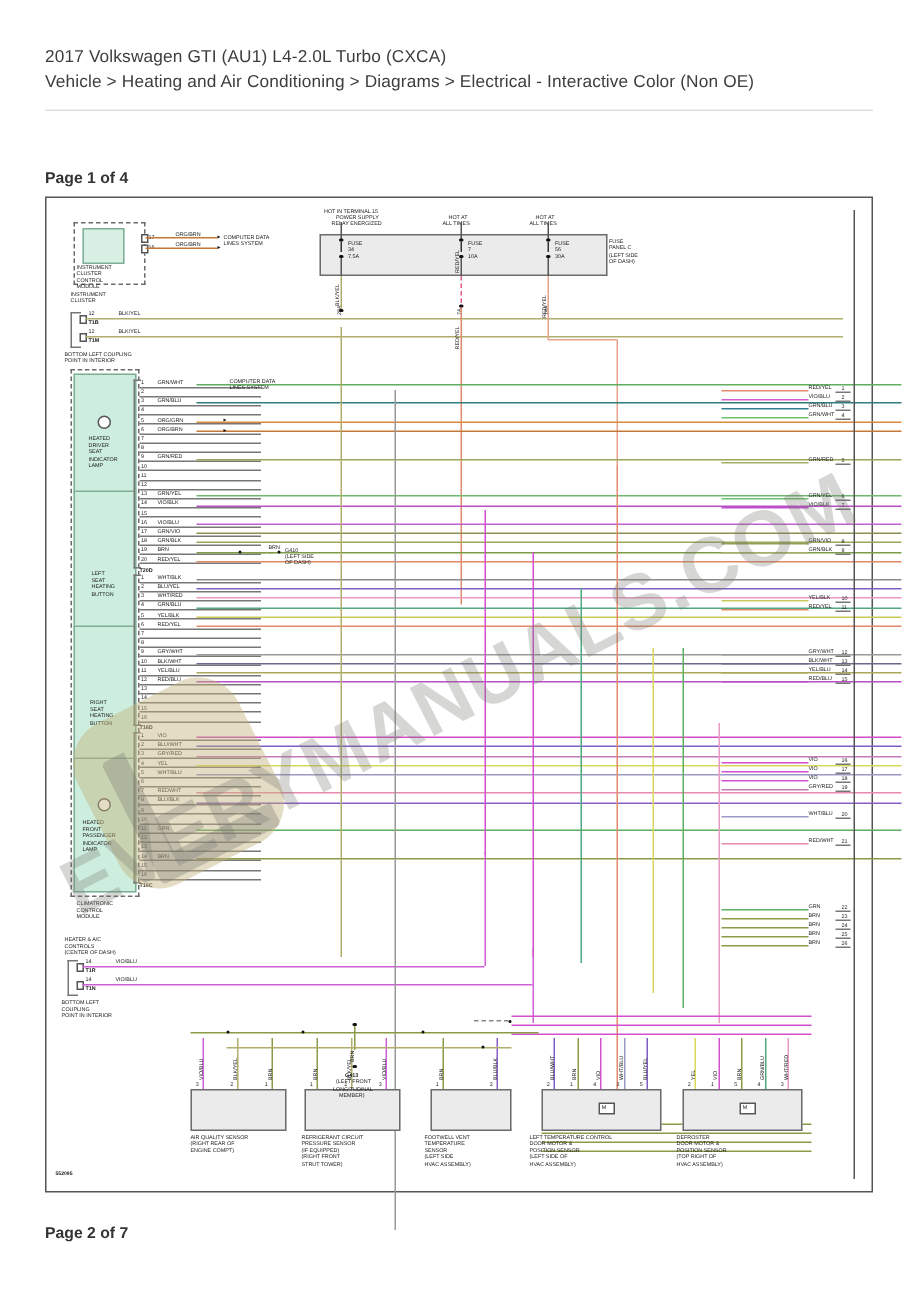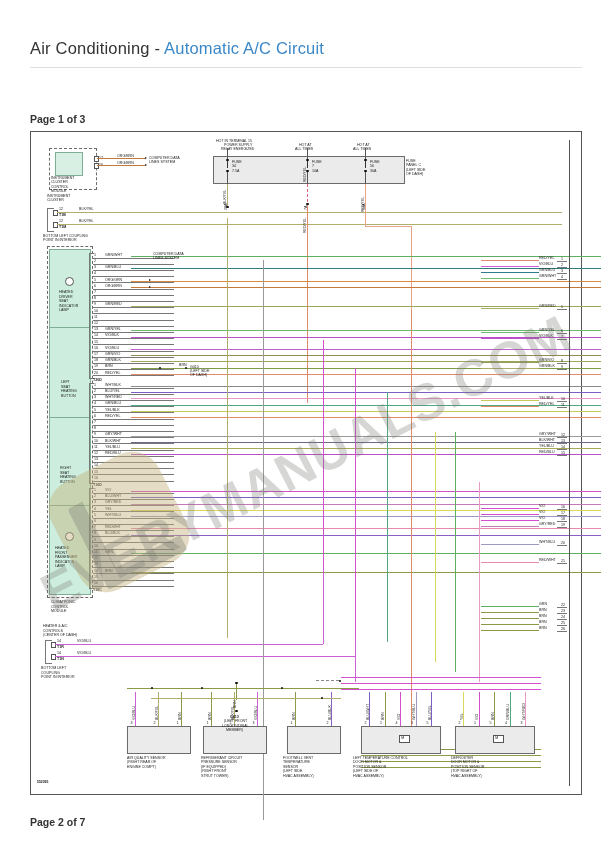--- a/index.html
+++ b/index.html
@@ -58,24 +58,25 @@
   .arrw{position:absolute;width:0;height:0;border-left:2.6px solid #111;
         border-top:1.7px solid transparent;border-bottom:1.7px solid transparent;}
   .sq{position:absolute;border:.6px solid #555;background:#fff;}
   .fuse{position:absolute;width:3px;height:7px;}
   .fuse i{position:absolute;left:1px;top:0;width:1px;height:7px;background:#333;}
 </style>
 </head>
 <body>
 
 <div class="hdr">
-  <div class="title"><span>Air Conditioning - </span><span class="accent">Automatic A/C Circuit</span></div>
+  <div class="vline">2017 Volkswagen GTI (AU1) L4-2.0L Turbo (CXCA)</div>
+  <div class="vline">Vehicle &gt; Heating and Air Conditioning &gt; Diagrams &gt; Electrical - Interactive Color (Non OE)</div>
   <div class="rule"></div>
 </div>
-<div class="pagelbl" id="page-top">Page 1 of 3</div>
+<div class="pagelbl" id="page-top">Page 1 of 4</div>
 <div class="pagelbl" id="page-bot">Page 2 of 7</div>
 
 <div class="frame">
   <div class="dg" id="dg">
       <div class="box dash" style="left:18px;top:16px;width:46px;height:40px;"></div>
       <div class="box green" style="left:24px;top:20px;width:26px;height:22px;"></div>
       <div class="t " style="left:20px;top:44px;">INSTRUMENT</div>
       <div class="t " style="left:20px;top:48.4px;">CLUSTER</div>
       <div class="t " style="left:20px;top:52.8px;">CONTROL</div>
       <div class="t " style="left:20px;top:57.2px;">MODULE</div>

